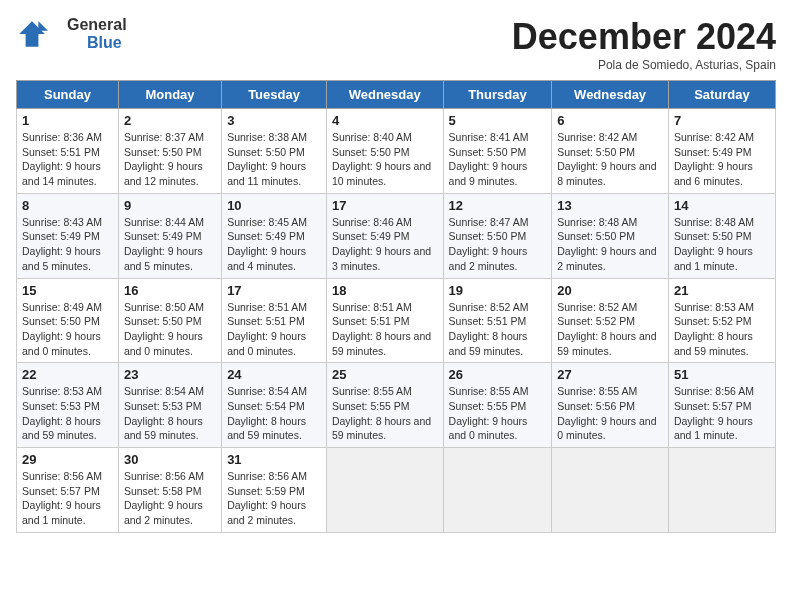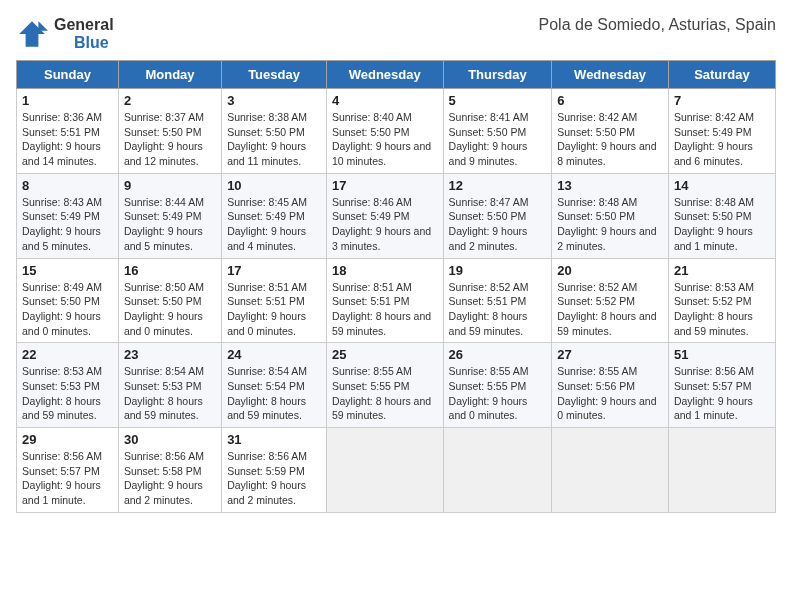--- a/index.html
+++ b/index.html
@@ -12,36 +12,36 @@
     }
     .header-area {
       display: flex;
       justify-content: space-between;
       align-items: flex-start;
       margin-bottom: 8px;
     }
     .logo {
       display: flex;
       align-items: center;
-      gap: 6px;
+      gap: 19px;
     }
     .logo-icon {
       width: 32px;
       height: 32px;
     }
     .title-area {
       text-align: right;
     }
     .month-title {
       font-size: 36px;
       font-weight: bold;
       color: #222;
     }
     .location-title {
-      font-size: 16px;
+      font-size: 12px;
       color: #444;
     }
     table {
       width: 100%;
       border-collapse: collapse;
       font-size: 11px;
     }
     thead tr th {
       background-color: #2a6db5;
       color: #fff;
@@ -85,20 +85,21 @@
     <svg class="logo-icon" viewBox="0 0 40 40">
       <polygon points="20,4 36,20 28,20 28,36 12,36 12,20 4,20" fill="#2a6db5"></polygon>
       <polygon points="28,4 40,16 28,16" fill="#2a6db5"></polygon>
     </svg>
     <div>
       <div style="font-size:16px;font-weight:bold;color:#333;">General</div>
       <div style="font-size:16px;font-weight:bold;color:#2a6db5;margin-left:20px;">Blue</div>
     </div>
   </div>
   <div class="title-area">
+    <div class="month-title">December 2024</div>
     <div class="location-title">Pola de Somiedo, Asturias, Spain</div>
   </div>
 </div>
 
 <table>
   <thead>
     <tr>
     <th>Sunday</th>
         <th>Monday</th>
         <th>Tuesday</th>

